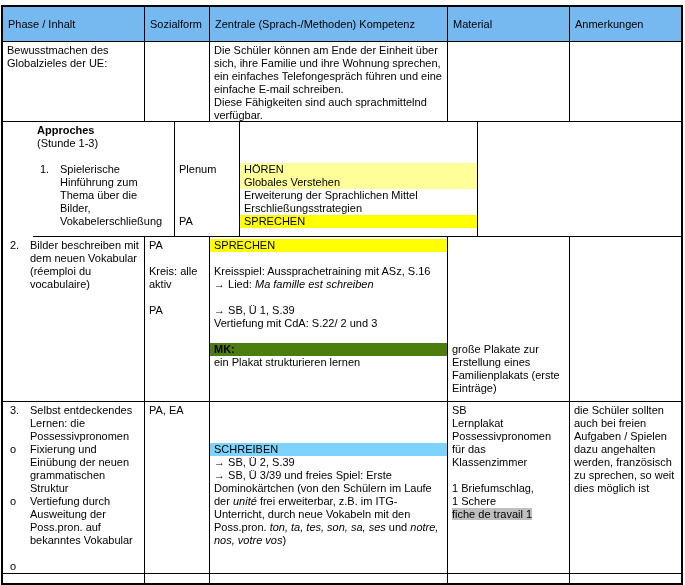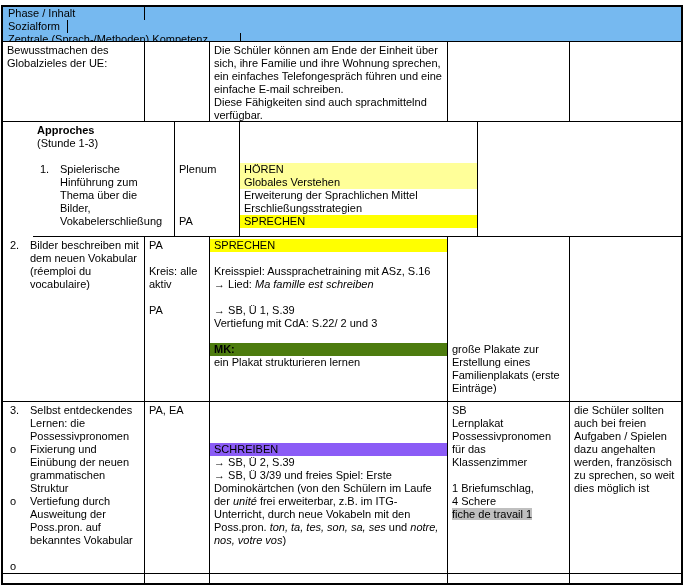--- a/index.html
+++ b/index.html
@@ -14,21 +14,21 @@
     background:#fff;
   }
   .row{display:flex;box-sizing:border-box;border-bottom:1px solid #000;overflow:hidden;}
   .row:last-child{border-bottom:none;}
   .cell{
     box-sizing:border-box;flex:none;
     border-right:1px solid #000;
     padding:2px 0;overflow:hidden;position:relative;
   }
   .cell:last-child{border-right:none;}
-  .header-row{align-items:stretch;flex-direction:column;}
+  .header-row{align-items:stretch;}
   .hcell{display:flex;align-items:center;padding:0;}
   .hcell span{padding:0 5px;}
   .para{min-height:13px;padding:0 4px;white-space:normal;}
   .para.li{padding-left:27px;position:relative;}
   .para.li .marker{position:absolute;left:7px;top:0;}
 </style>
 </head>
 <body>
 
 <div class="tbl" id="tbl">
@@ -134,33 +134,33 @@
         <div class="para">&nbsp;</div>
         <div class="para li"><span class="marker">o</span>&nbsp;</div>
       </div>
       <div class="cell" style="width: 65px;">
         <div class="para"><span>PA, EA</span></div>
       </div>
       <div class="cell" style="width: 238px;">
         <div class="para">&nbsp;</div>
         <div class="para">&nbsp;</div>
         <div class="para">&nbsp;</div>
-        <div class="para" style="background: #8b5cf6;"><span>SCHREIBEN</span></div>
+        <div class="para" style="background: #7dd3fc;"><span>SCHREIBEN</span></div>
         <div class="para"><span>→ SB, Ü 2, S.39</span></div>
         <div class="para"><span>→ SB, Ü 3/39 und freies Spiel: Erste Dominokärtchen (von den Schülern im Laufe der </span><span style="font-style: italic;">unité</span><span> frei erweiterbar, z.B. im ITG-Unterricht, durch neue Vokabeln mit den Poss.pron. </span><span style="font-style: italic;">ton, ta, tes, son, sa, ses</span><span> und </span><span style="font-style: italic;">notre, nos, votre vos</span><span>)</span></div>
       </div>
       <div class="cell" style="width: 122px;">
         <div class="para"><span>SB</span></div>
         <div class="para"><span>Lernplakat</span></div>
         <div class="para"><span>Possessivpronomen</span></div>
         <div class="para"><span>für das</span></div>
         <div class="para"><span>Klassenzimmer</span></div>
         <div class="para">&nbsp;</div>
         <div class="para"><span>1 Briefumschlag,</span></div>
-        <div class="para"><span>4 Schere</span></div>
+        <div class="para"><span>1 Schere</span></div>
         <div class="para"><span style="background: rgb(191, 191, 191);">fiche de travail 1</span></div>
       </div>
       <div class="cell" style="width: 111px;">
         <div class="para"><span>die Schüler sollten auch bei freien Aufgaben / Spielen dazu angehalten werden, französisch zu sprechen, so weit dies möglich ist</span></div>
       </div>
     </div>
     <div class="row" style="height: 9px;">
       <div class="cell" style="width: 142px;"></div>
       <div class="cell" style="width: 65px;"></div>
       <div class="cell" style="width: 238px;"></div>

